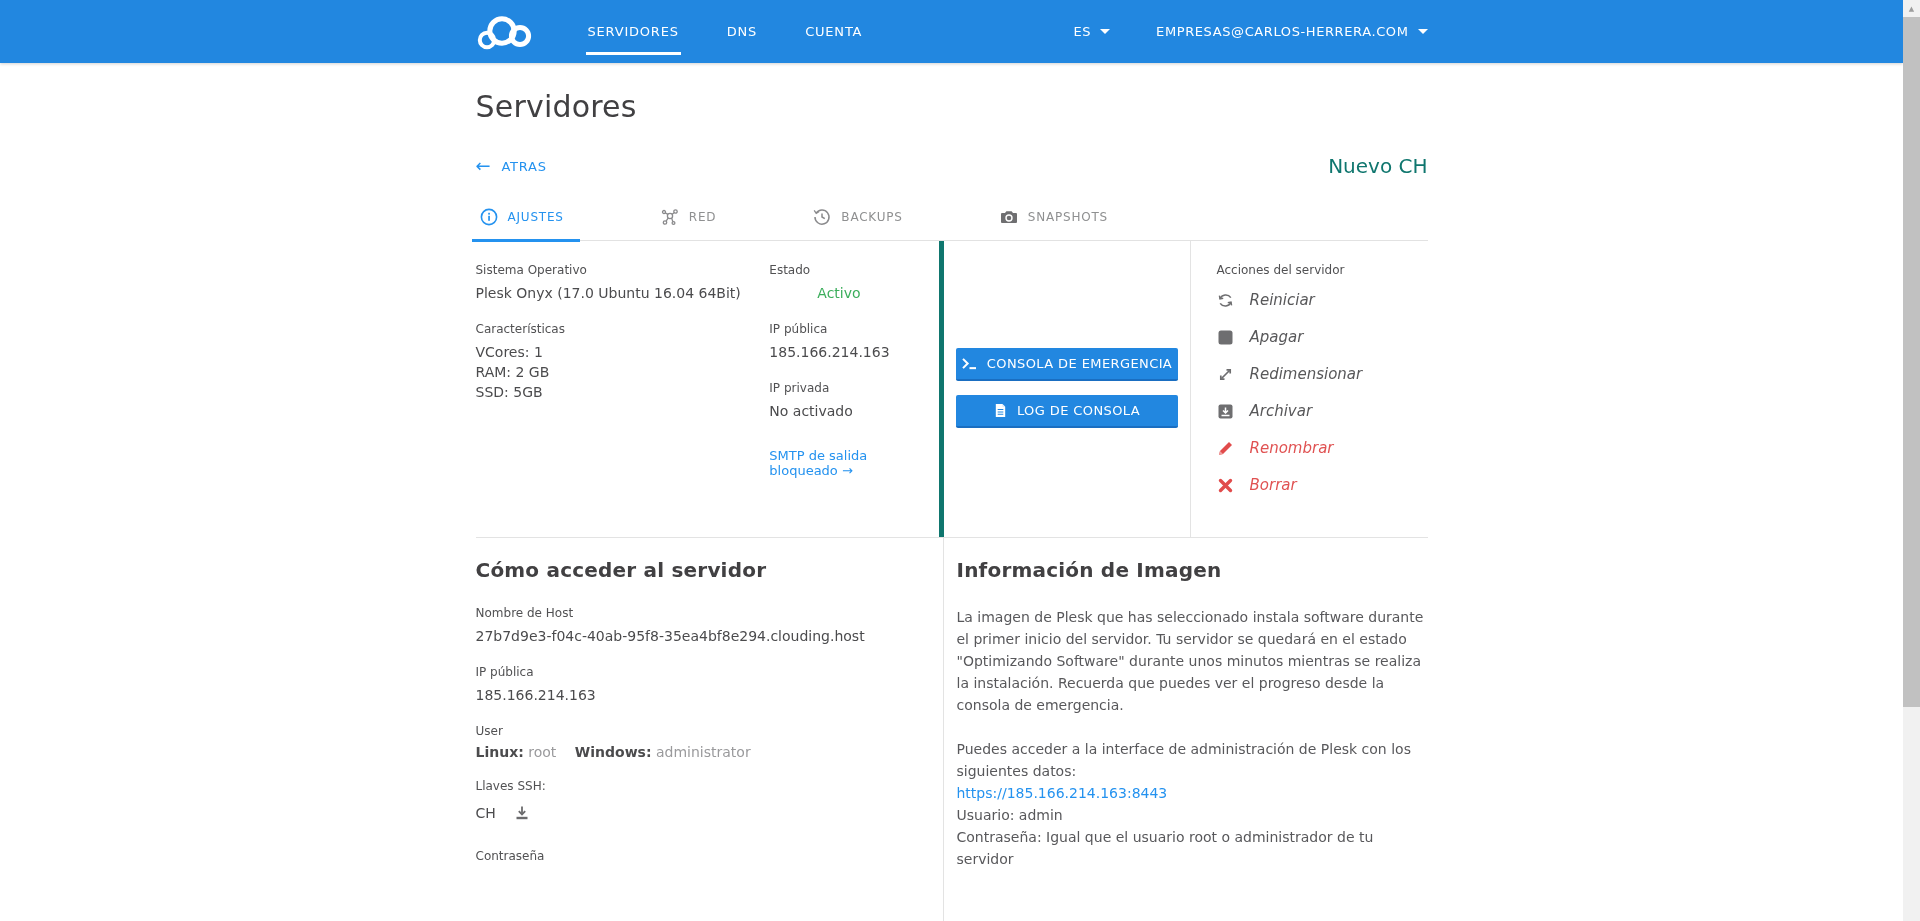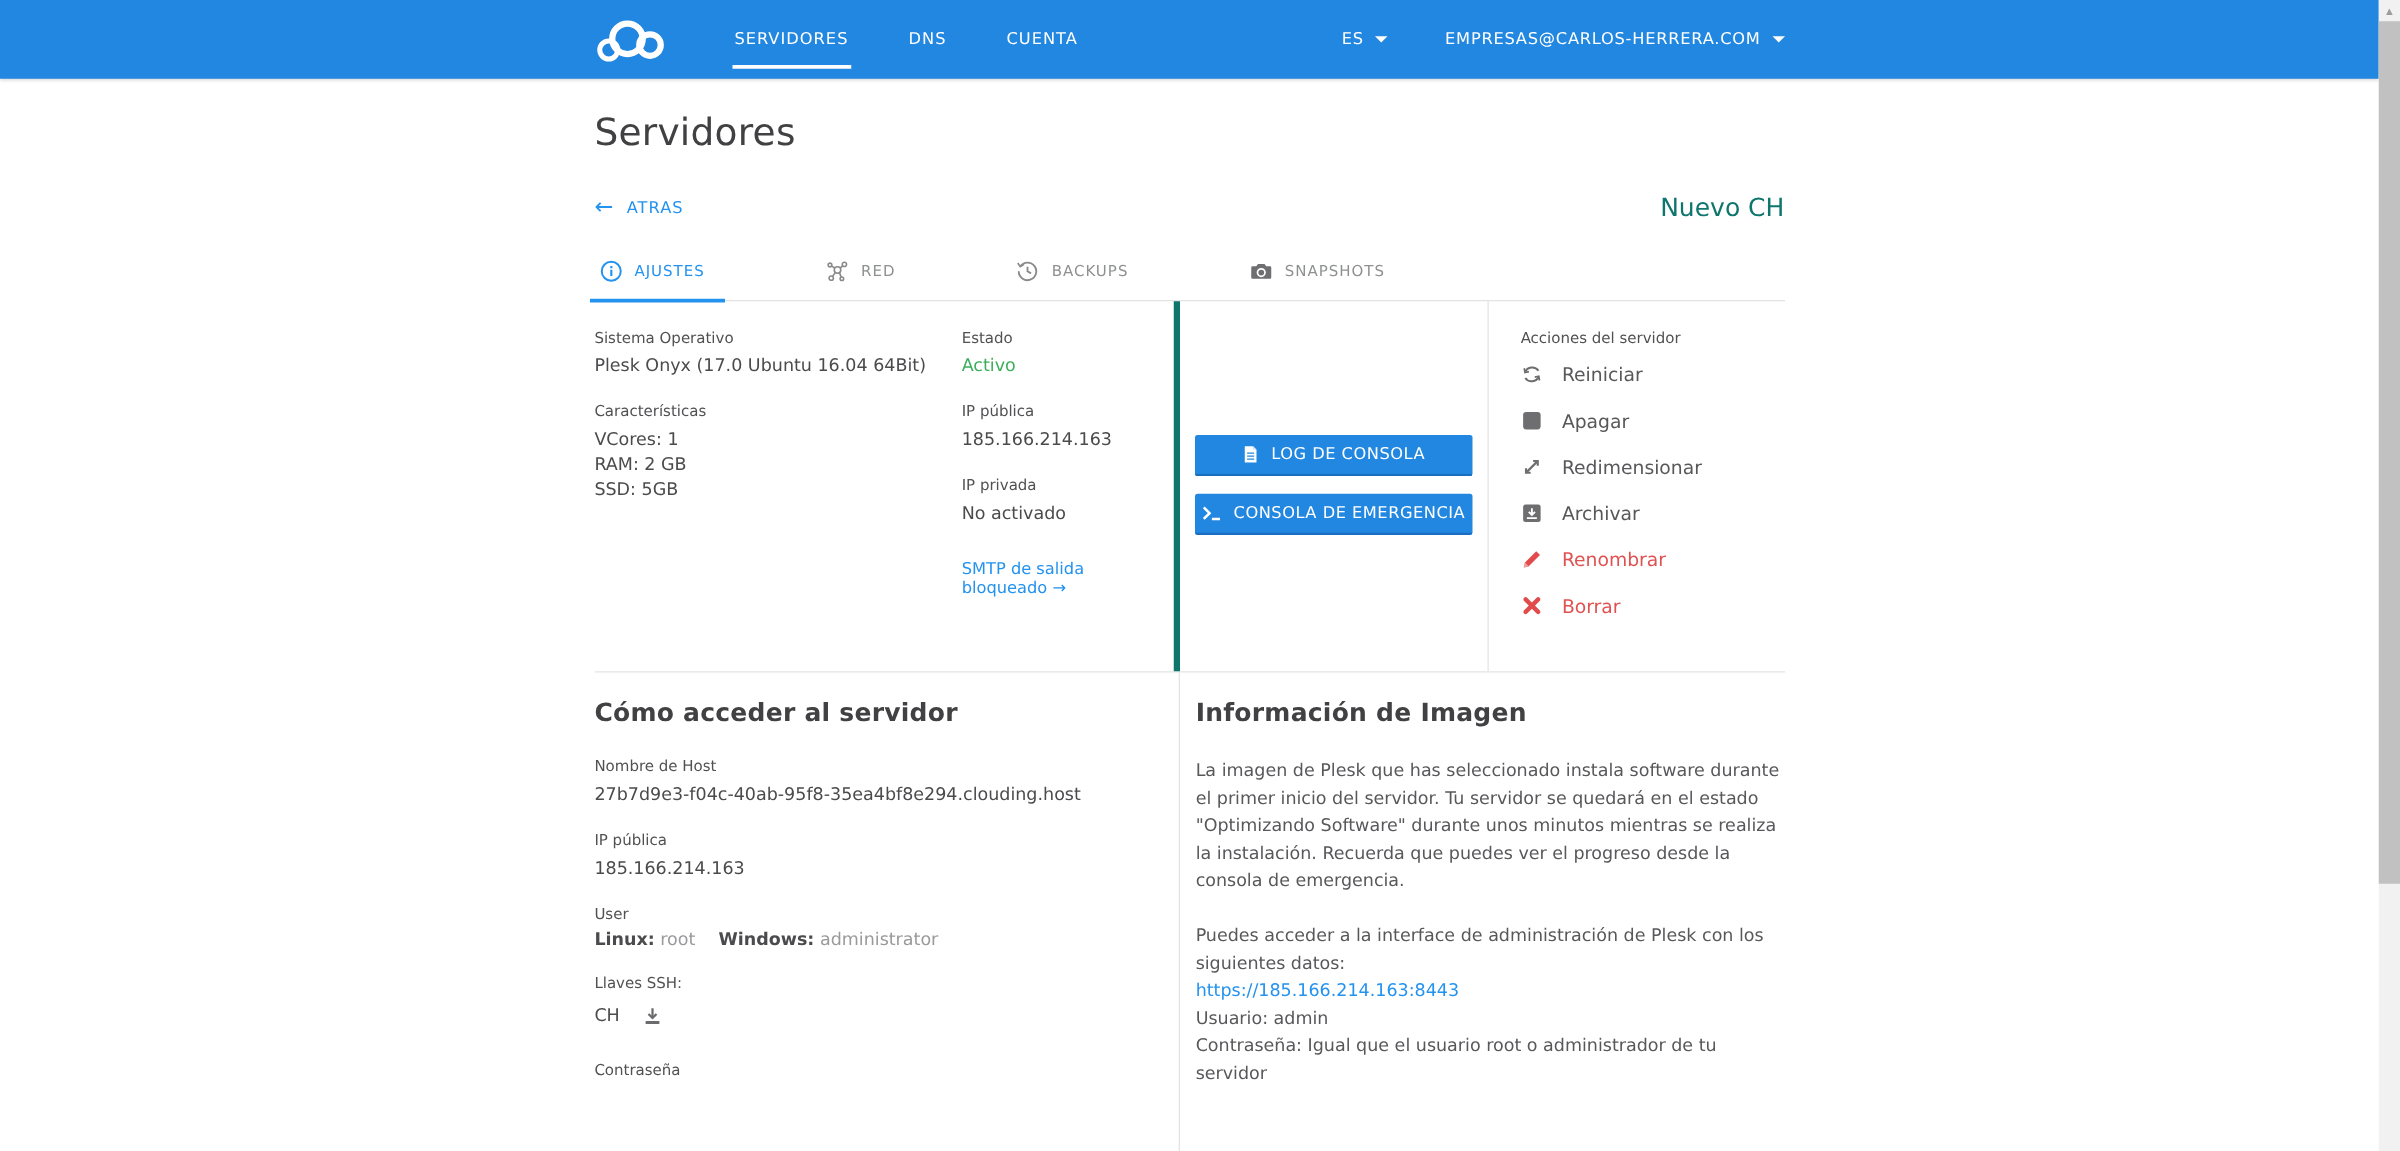--- a/index.html
+++ b/index.html
@@ -47,36 +47,36 @@
   .stab.active::after { content:""; position:absolute; left:-4px; right:-12px; bottom:-2px; height:3px; background:#2492ef; }
 
   
   .details-row { display:flex; border-bottom:1px solid #e3e3e3; }
   .col-specs { width:468px; border-right:5px solid #0f766e; display:flex; padding:22px 0 24px 0; }
   .subcol-a { width:297px; }
   .subcol-b { width:171px; }
   .grp { margin-bottom:19px; }
   .lbl { font-size:12px; color:#515153; margin-bottom:6px; }
   .val { font-size:14px; color:#4b4b4d; line-height:20px; }
-  .val.green { color:#3cae5c; }
+  .val.green { color:#3cae5c;margin-left:48px; }
   .price { font-size:17px; font-weight:bold; color:#2492ef; margin:10px 0 6px 0; }
   .price-month { font-size:11px; color:#6f6f71; }
   .smtp-link { font-size:13px; color:#2492ef; font-weight:500; text-decoration:none; cursor:pointer; display:inline-block; margin-top:8px; }
 
   .col-consoles { width:247px; border-right:1px solid #e3e3e3; display:flex; flex-direction:column;
                   justify-content:center; align-items:center; gap:14px; padding:22px 0 24px 0; }
   .btn-blue { display:flex; align-items:center; justify-content:center; gap:9px; background:#2287e0;
               border:none; border-bottom:2px solid #1a6ec1; border-radius:2px; color:#ffffff;
               font-size:13px; letter-spacing:.4px; font-weight:500; padding:8px 14px; cursor:pointer;
               font-family:inherit; white-space:nowrap; width:222px; }
   .btn-icon { display:flex; }
 
   .col-actions { flex:1; padding:22px 0 24px 26px; }
   .actions-title { font-size:12px; color:#515153; margin-bottom:14px; }
-  .action-item { display:flex; align-items:flex-start; gap:16px; margin-bottom:19px; cursor:pointer; }
+  .action-item { display:flex; align-items:center; gap:16px; margin-bottom:19px; cursor:pointer;font-style:italic; }
   .action-item .aicon { width:17px; height:17px; display:flex; color:#6e6e70; }
   .action-item .alabel { font-size:15px; color:#58585a; }
   .action-item.red .aicon { color:#e14b4b; }
   .action-item.red .alabel { color:#e05252; }
 
   
   .bottom-row { display:flex; }
   .access-col { width:468px; border-right:1px solid #e3e3e3; padding:20px 30px 40px 0; }
   .image-col { flex:1; padding:20px 0 40px 13px; }
   h2.sec-title { font-size:20px; font-weight:600; color:#414042; margin-bottom:24px; letter-spacing:.2px; }
@@ -213,36 +213,36 @@
             <div class="lbl">IP privada</div>
             <div class="val">No activado</div>
           </div>
           <a class="smtp-link">SMTP de salida bloqueado →</a>
         </div>
       </div>
 
       <div class="col-consoles">
         <button class="btn-blue">
           <span class="btn-icon">
+            <svg viewBox="0 0 18 14" width="17" height="13" fill="none" stroke="#ffffff" stroke-width="2.2">
+                <path d="M2 2l5 5-5 5"></path>
+                <path d="M9 12h7"></path>
+              </svg>
+          </span>
+          <span>CONSOLA DE EMERGENCIA</span>
+        </button>
+        <button class="btn-blue">
+          <span class="btn-icon">
             <svg viewBox="0 0 16 16" width="15" height="15">
                 <path d="M3 1h7l3 3v11H3z" fill="#ffffff"></path>
                 <path d="M10 1v3h3" fill="#d8e9fb"></path>
                 <path d="M5 7h6M5 9.5h6M5 12h6" stroke="#2287e0" stroke-width="1.1"></path>
               </svg>
           </span>
           <span>LOG DE CONSOLA</span>
-        </button>
-        <button class="btn-blue">
-          <span class="btn-icon">
-            <svg viewBox="0 0 18 14" width="17" height="13" fill="none" stroke="#ffffff" stroke-width="2.2">
-                <path d="M2 2l5 5-5 5"></path>
-                <path d="M9 12h7"></path>
-              </svg>
-          </span>
-          <span>CONSOLA DE EMERGENCIA</span>
         </button>
       </div>
 
       <div class="col-actions">
         <div class="actions-title">Acciones del servidor</div>
 
         <div class="action-item">
           <span class="aicon">
             <svg viewBox="0 0 17 17" width="17" height="17" fill="none" stroke="currentColor" stroke-width="1.6">
               <path d="M13.8 5.6A6.2 6.2 0 0 0 3 6.8"></path>

